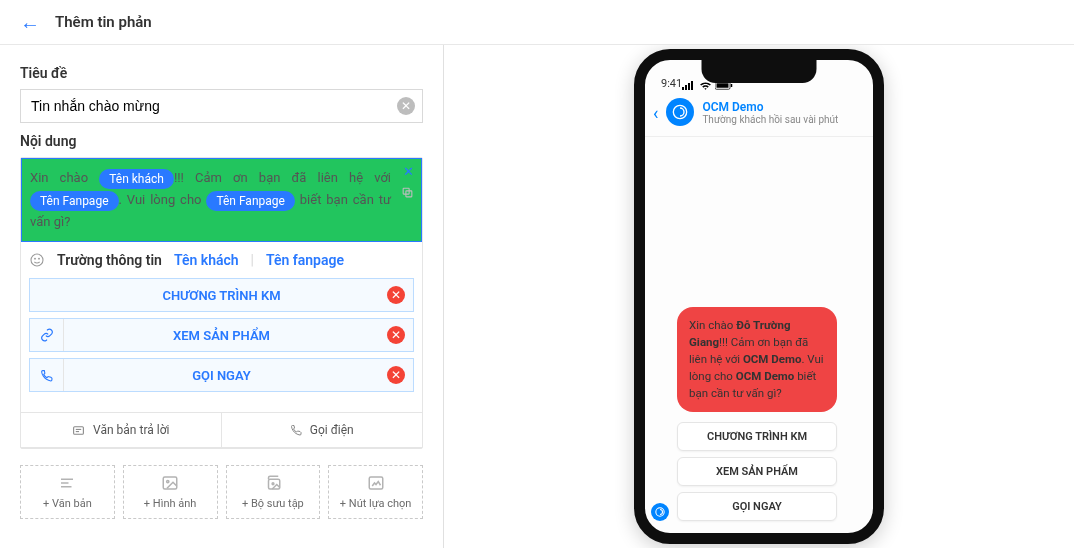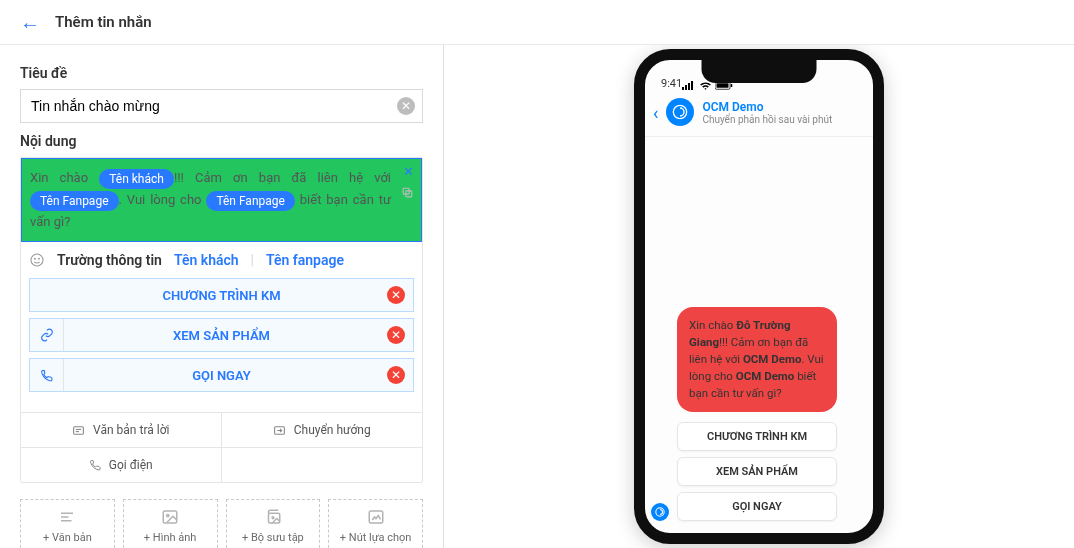--- a/index.html
+++ b/index.html
@@ -72,21 +72,21 @@
 
 svg { display: block; }
 </style>
 </head>
 <body>
 
 <div class="page">
 
   <div class="header">
     <span class="back-arrow">←</span>
-    <span class="header-title">Thêm tin nhắn</span>
+    <span class="header-title">Thêm tin phản</span>
   </div>
 
   <div class="main">
 
     <div class="left-panel">
 
       <label class="field-label">Tiêu đề</label>
       <div class="title-input-wrap">
         <input class="title-input" type="text" value="Tin nhắn chào mừng" style="">
         <span class="clear-btn">✕</span>
@@ -163,29 +163,20 @@
         <div class="tool-grid">
           <div class="tool-cell">
             <span class="ti">
               <svg width="13" height="13" viewBox="0 0 24 24" fill="none" stroke="#888" stroke-width="2">
                   <rect x="3" y="5" width="18" height="14" rx="2"></rect>
                   <line x1="7" y1="10" x2="17" y2="10"></line>
                   <line x1="7" y1="14" x2="13" y2="14"></line>
                 </svg>
             </span>
             <span>Văn bản trả lời</span>
-          </div>
-          <div class="tool-cell">
-            <span class="ti">
-              <svg width="13" height="13" viewBox="0 0 24 24" fill="none" stroke="#888" stroke-width="2">
-                  <rect x="3" y="5" width="18" height="14" rx="2"></rect>
-                  <path d="M8 12h8M13 9l3 3-3 3"></path>
-                </svg>
-            </span>
-            <span>Chuyển hướng</span>
           </div>
           <div class="tool-cell">
             <span class="ti">
               <svg width="12" height="12" viewBox="0 0 24 24" fill="none" stroke="#888" stroke-width="2">
                   <path d="M22 17v3a2 2 0 0 1-2 2 19 19 0 0 1-8-3 19 19 0 0 1-6-6 19 19 0 0 1-3-8 2 2 0 0 1 2-2h3l1 5-2 2a14 14 0 0 0 6 6l2-2 5 1z"></path>
                 </svg>
             </span>
             <span>Gọi điện</span>
           </div>
         </div>
@@ -261,21 +252,21 @@
           </div>
           <div class="chat-header">
             <span class="chat-back">‹</span>
             <span class="avatar">
               <svg width="16" height="16" viewBox="0 0 24 24" fill="none" stroke="#fff" stroke-width="2">
                   <path d="M12 2a10 10 0 1 0 0 20A10 10 0 0 0 12 2zM12 6a6 6 0 0 1 0 12"></path>
                 </svg>
             </span>
             <div class="chat-header-text">
               <div class="name">OCM Demo</div>
-              <div class="sub">Chuyển phản hồi sau vài phút</div>
+              <div class="sub">Thường khách hồi sau vài phút</div>
             </div>
           </div>
           <div class="chat-body">
             <div class="bubble">
               <span>Xin chào </span><b>Đỗ Trường Giang</b><span>!!! Cảm ơn bạn đã liên hệ với </span><b>OCM Demo</b><span>. Vui lòng cho </span><b>OCM Demo</b><span> biết bạn cần tư vấn gì?</span>
             </div>
             <div class="quick-replies">
               <div class="qr">CHƯƠNG TRÌNH KM</div>
               <div class="qr">XEM SẢN PHẨM</div>
               <div class="qr">GỌI NGAY</div>

